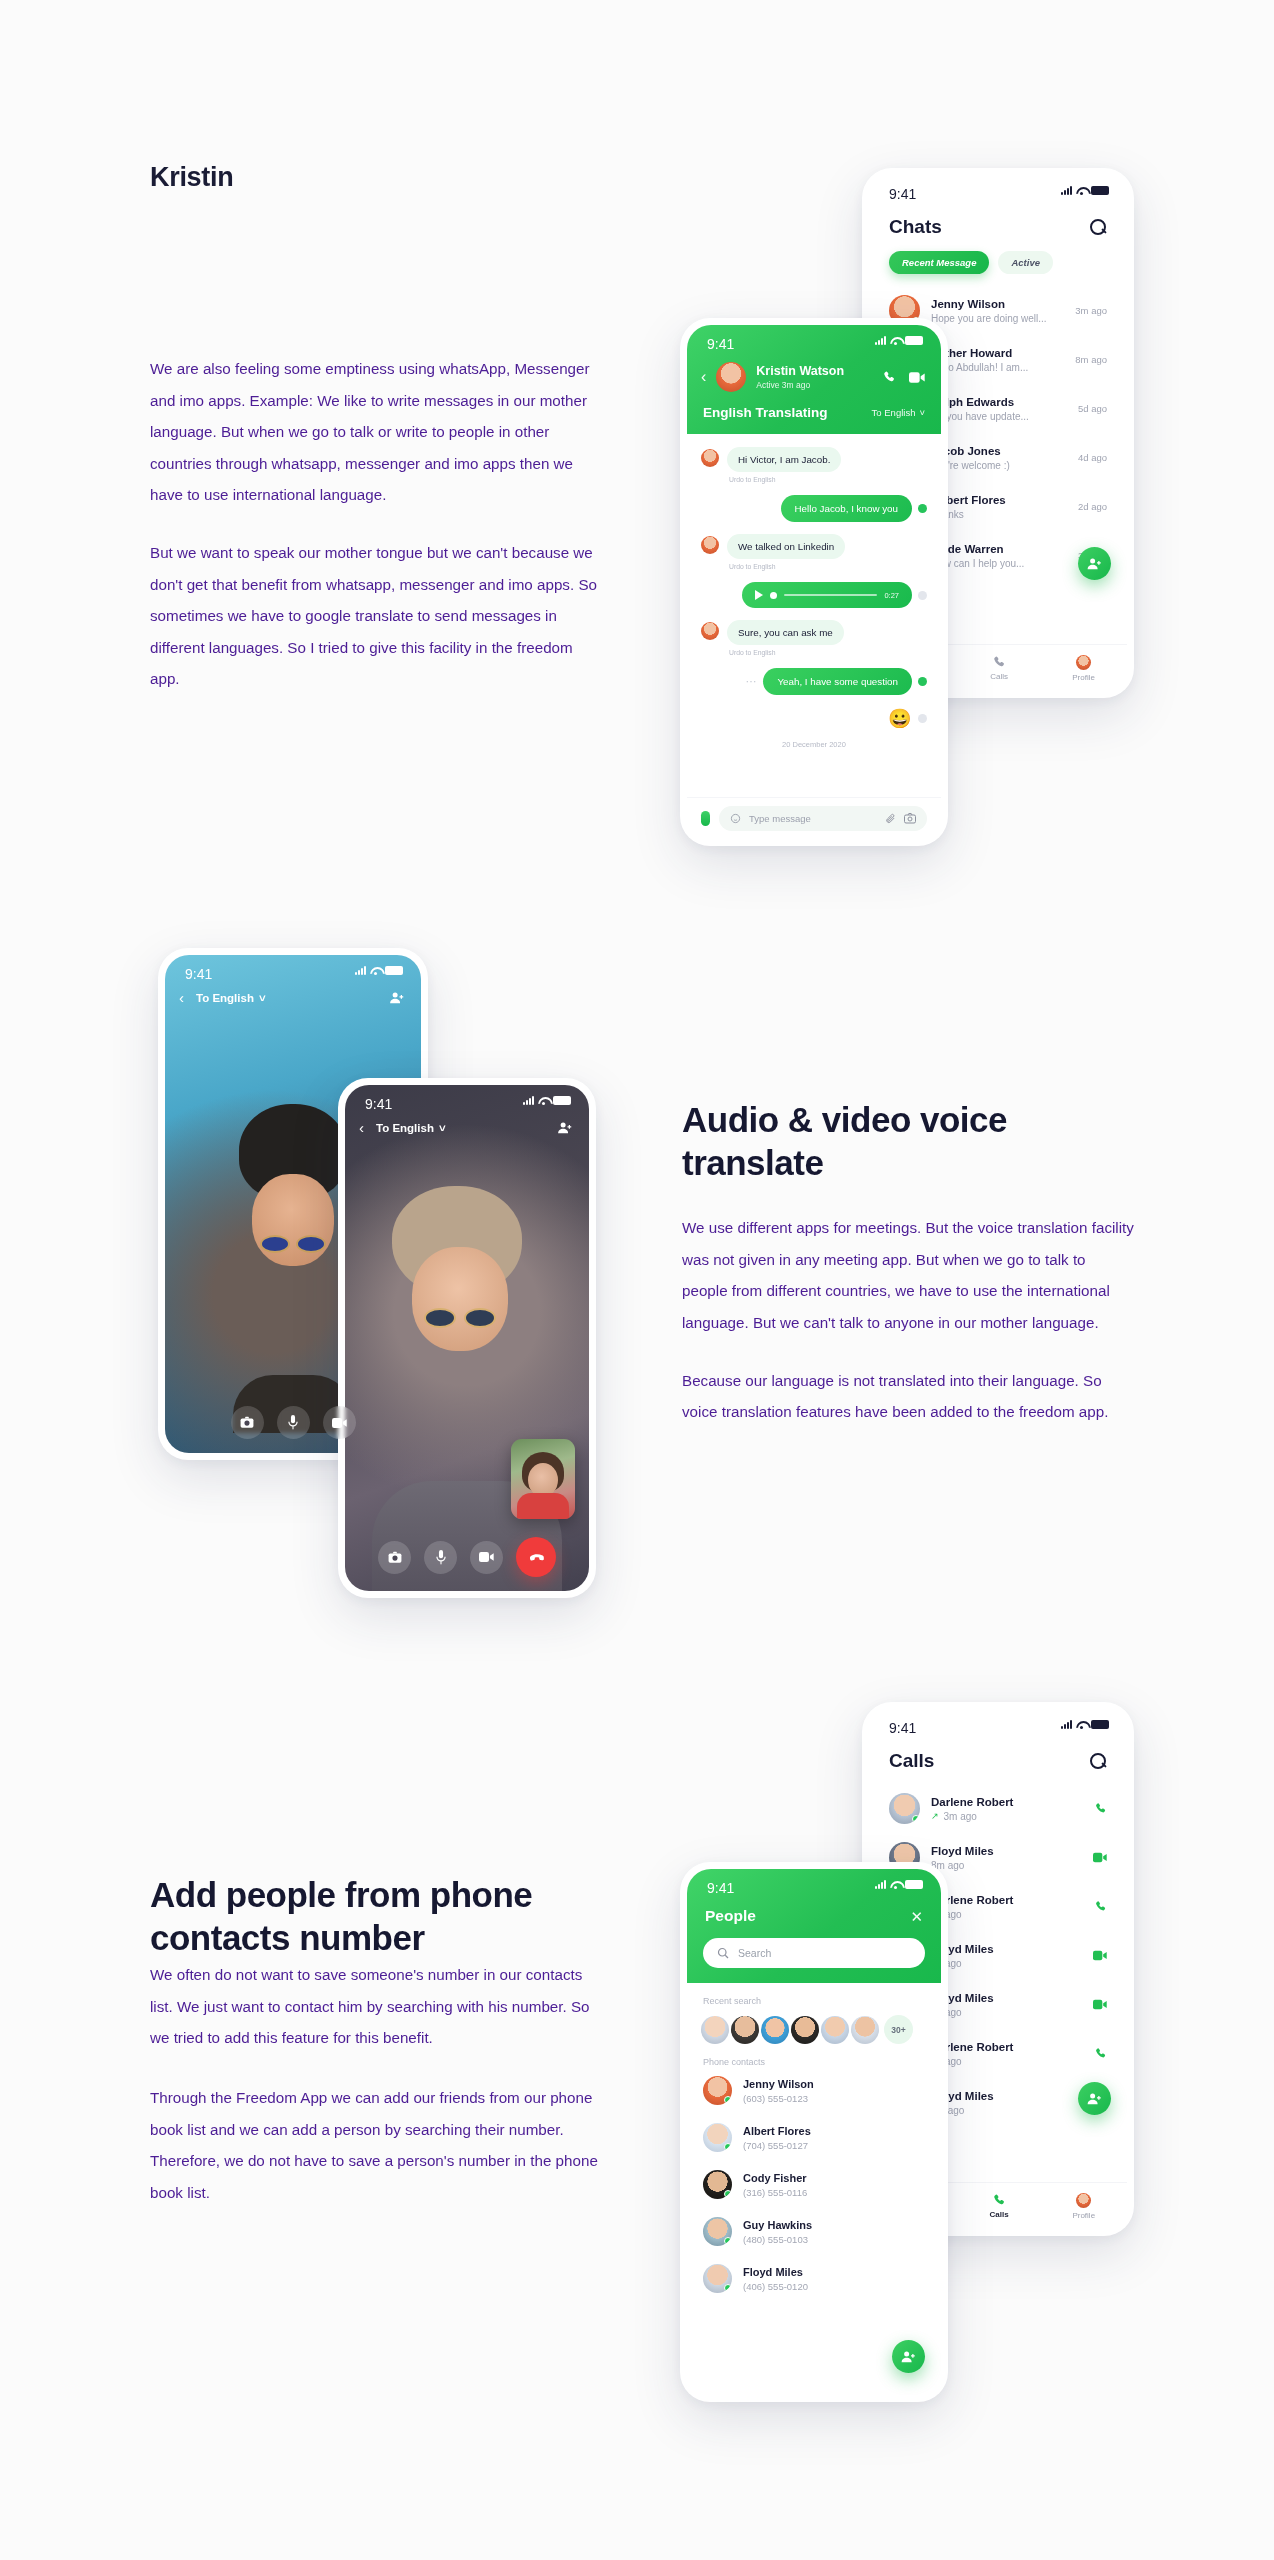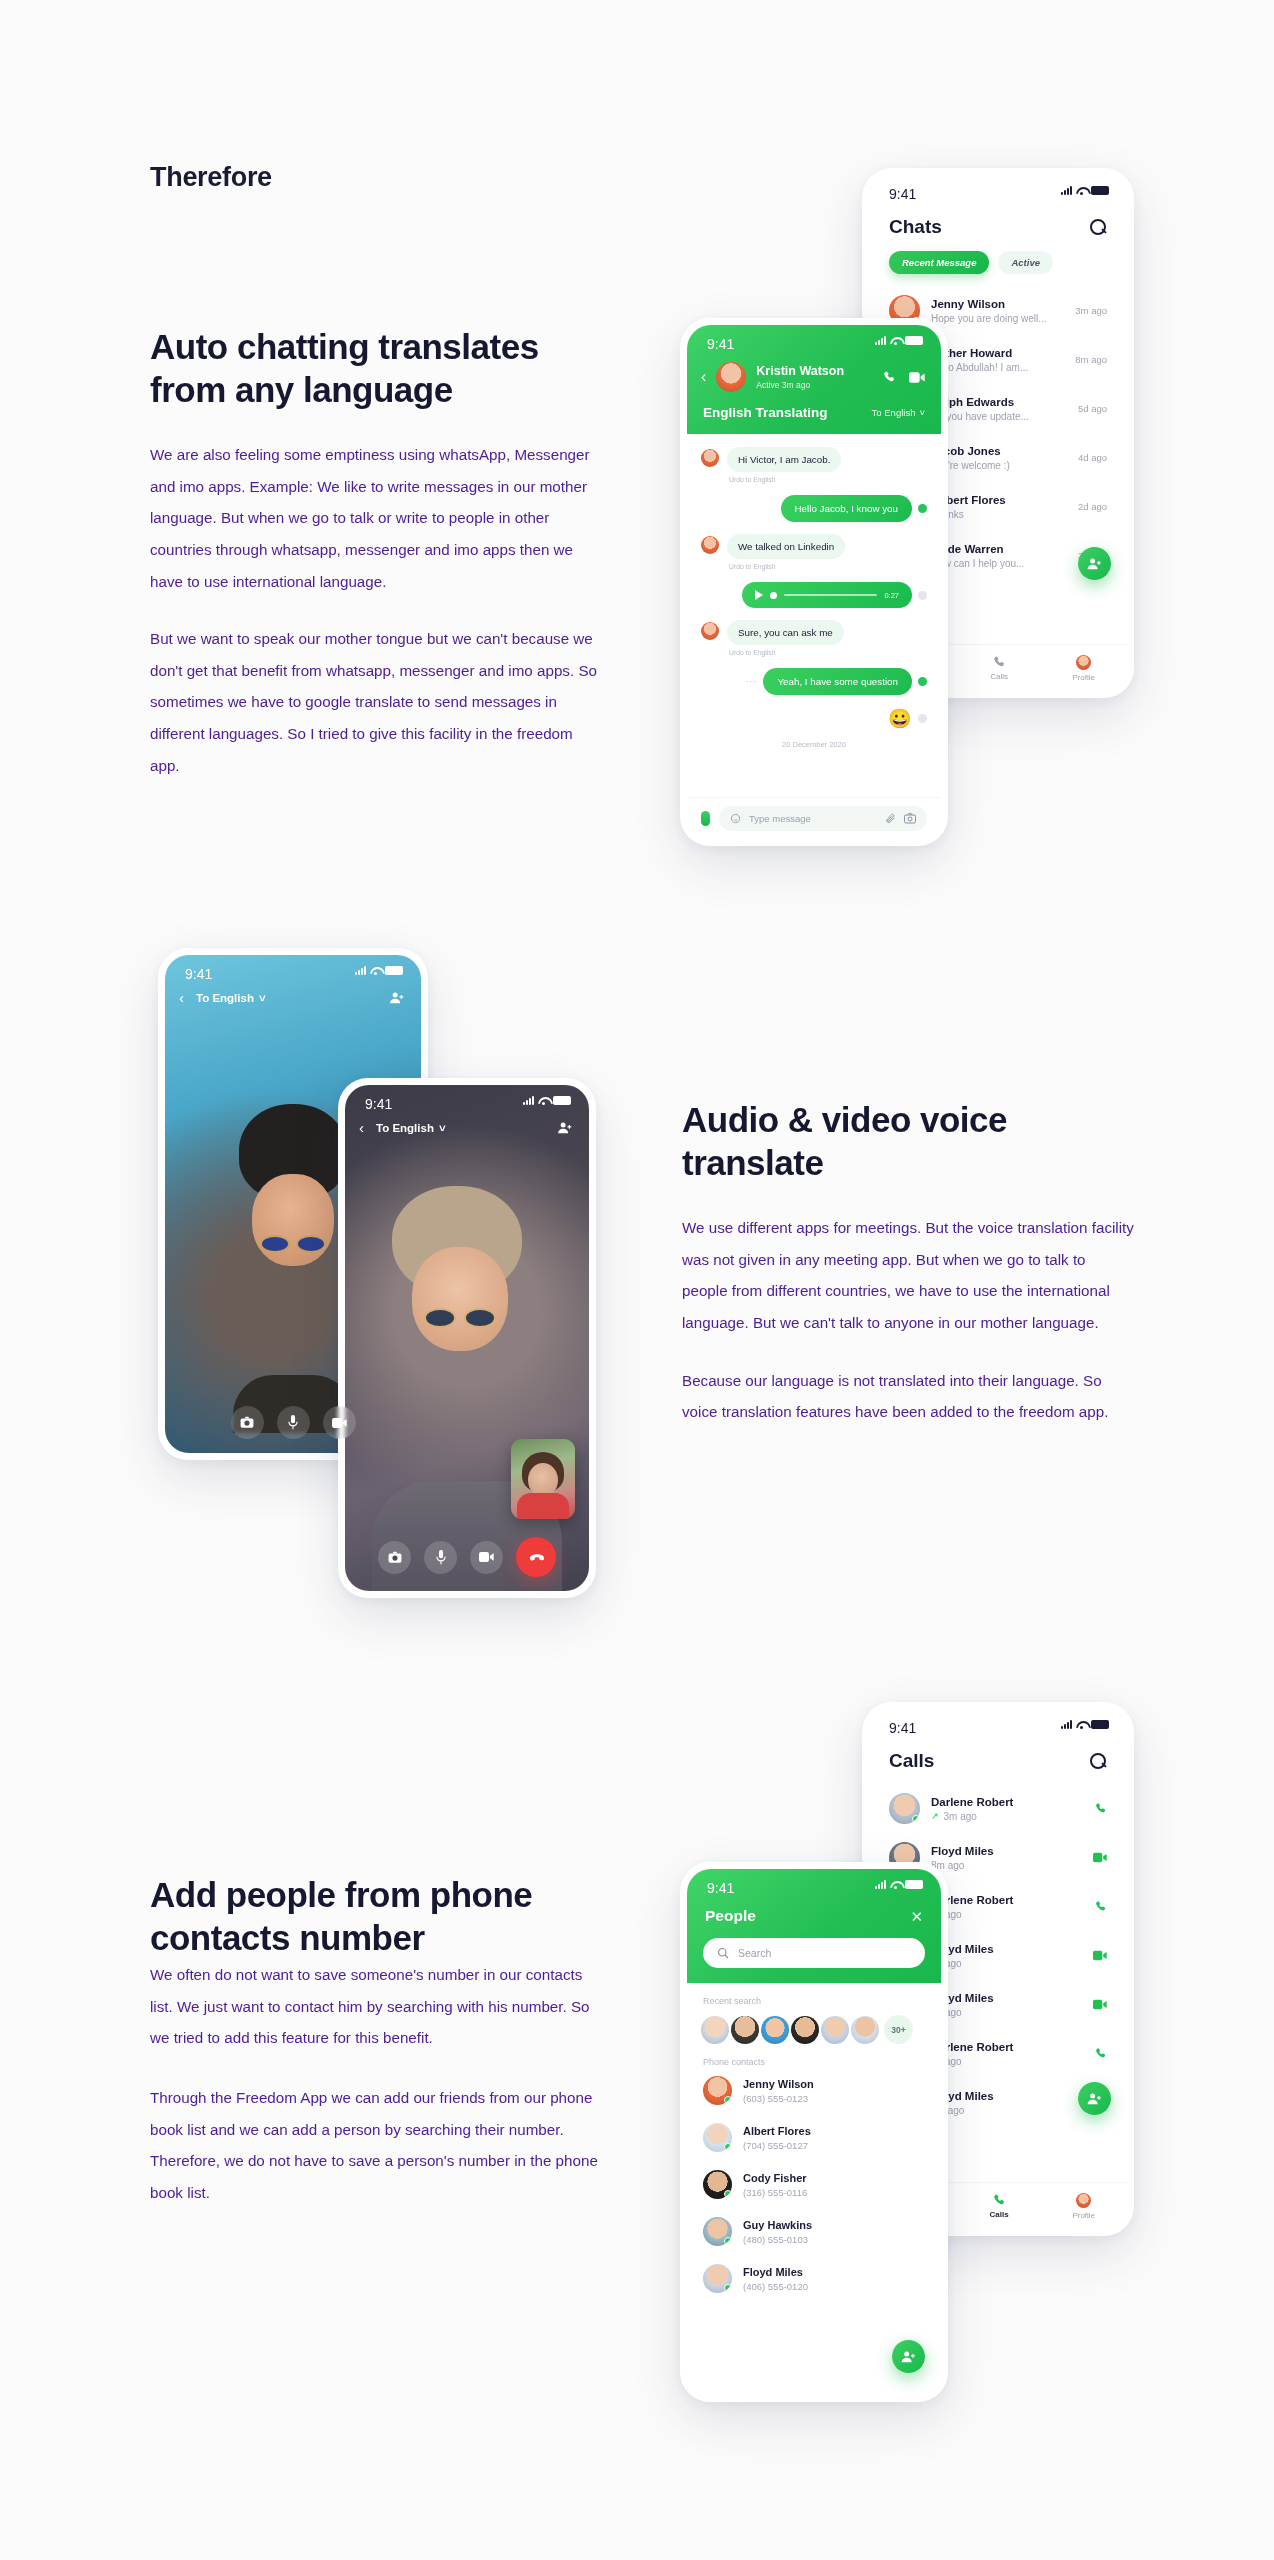--- a/index.html
+++ b/index.html
@@ -227,24 +227,23 @@
   .c-num { font-size:9.5px; color:#a3a7b4; margin-top:3px; }
 
   
   svg { display:block; }
 </style>
 </head>
 <body>
 
 <div class="page">
 
-  <div class="eyebrow" style="left:150px; top:162px;">Therefore</div>
+  <div class="eyebrow" style="left:150px; top:162px;">Kristin</div>
 
   <div class="text-block" style="left:150px; top:325px; width:452px;">
-    <div class="sec-title">Auto chatting translates from any language</div>
     <div class="sec-para" style="margin-top:28px;">We are also feeling some emptiness using whatsApp, Messenger and imo apps. Example: We like to write messages in our mother language. But when we go to talk or write to people in other countries through whatsapp, messenger and imo apps then we have to use international language.</div>
     <div class="sec-para">But we want to speak our mother tongue but we can't because we don't get that benefit from whatsapp, messenger and imo apps. So sometimes we have to google translate to send messages in different languages. So I tried to give this facility in the freedom app.</div>
   </div>
 
   <div class="phone" id="phone-chats">
     <div class="phone-inner">
       <div class="statusbar" style="color:#1a1c35;">
         <span>9:41</span>
         <span class="sb-icons">
           <span class="sig">

